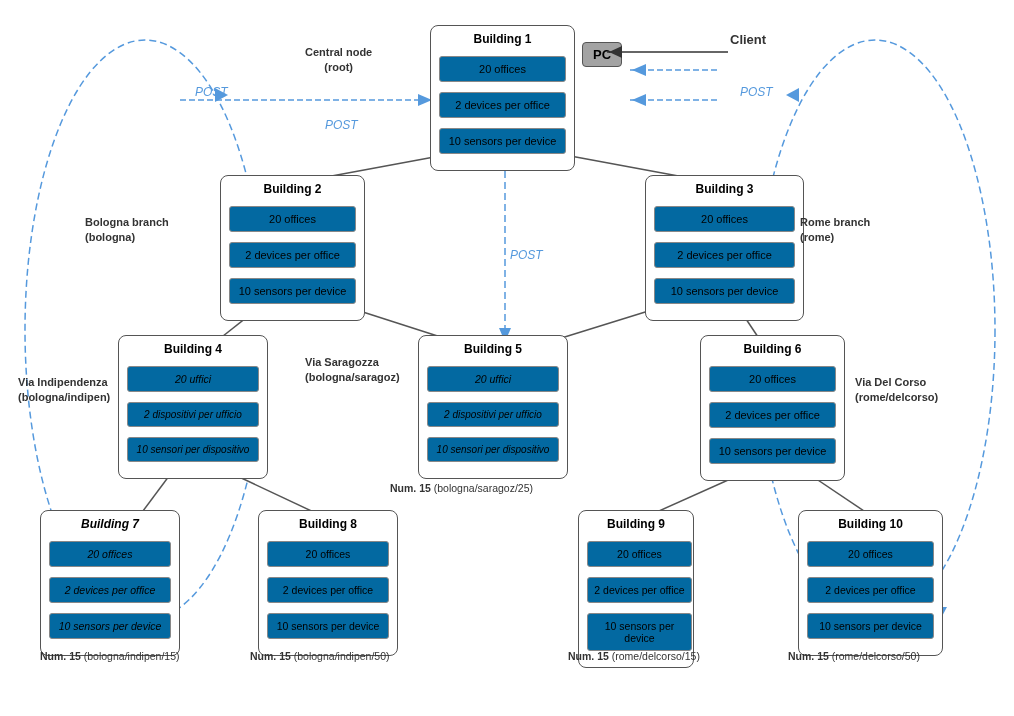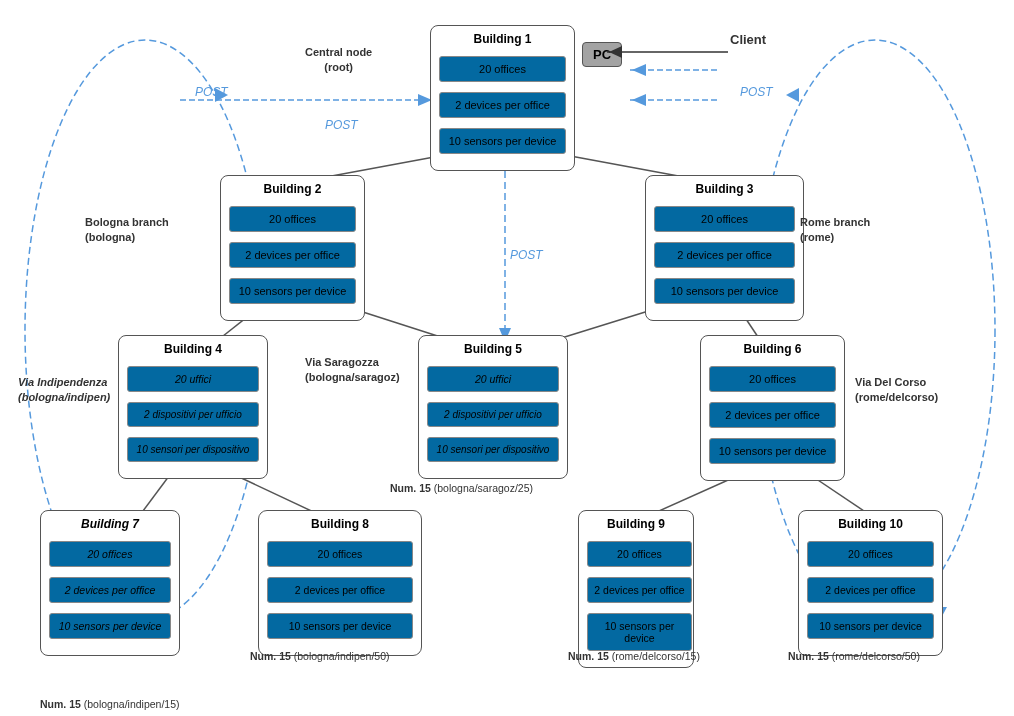--- a/index.html
+++ b/index.html
@@ -192,21 +192,21 @@
     <div class="title">Building 3</div>
     <div class="info-box">20 offices</div>
     <div class="info-box">2 devices per office</div>
     <div class="info-box">10 sensors per device</div>
   </div>
 
   <div class="label-text label-bold" style="left:800px; top:215px; line-height:1.4; text-align:left;">
     Rome branch<br>(rome)
   </div>
 
-  <div class="label-text label-bold" style="left:18px; top:375px; line-height:1.4; text-align:left; font-size:11px;font-style:italic;">
+  <div class="label-text label-bold" style="left:18px; top:375px; line-height:1.4; text-align:left; font-size:11px;">
     Via Indipendenza<br>(bologna/indipen)
   </div>
 
   <div class="node node-italian" style="left:118px; top:335px; width:150px;">
     <div class="title">Building 4</div>
     <div class="info-box" style="font-style:italic; font-size:10.5px;">20 uffici</div>
     <div class="info-box" style="font-style:italic; font-size:10px;">2 dispositivi per ufficio</div>
     <div class="info-box" style="font-style:italic; font-size:10px;">10 sensori per dispositivo</div>
   </div>
 
@@ -236,25 +236,25 @@
     Via Del Corso<br>(rome/delcorso)
   </div>
 
   <div class="node node-small" style="left:40px; top:510px; width:140px;font-style:italic;">
     <div class="title">Building 7</div>
     <div class="info-box">20 offices</div>
     <div class="info-box">2 devices per office</div>
     <div class="info-box">10 sensors per device</div>
   </div>
 
-  <div class="num-label" style="left:40px; top:650px; font-size:10.5px;margin-top:48px;">
+  <div class="num-label" style="left:40px; top:650px; font-size:10.5px;">
     <span>Num. 15</span> (bologna/indipen/15)
   </div>
 
-  <div class="node node-small" style="left:258px; top:510px; width:164px;border-radius:9px;">
+  <div class="node node-small" style="left:258px; top:510px; width:140px;">
     <div class="title">Building 8</div>
     <div class="info-box">20 offices</div>
     <div class="info-box">2 devices per office</div>
     <div class="info-box">10 sensors per device</div>
   </div>
 
   <div class="num-label" style="left:250px; top:650px; font-size:10.5px;">
     <span>Num. 15</span> (bologna/indipen/50)
   </div>
 

